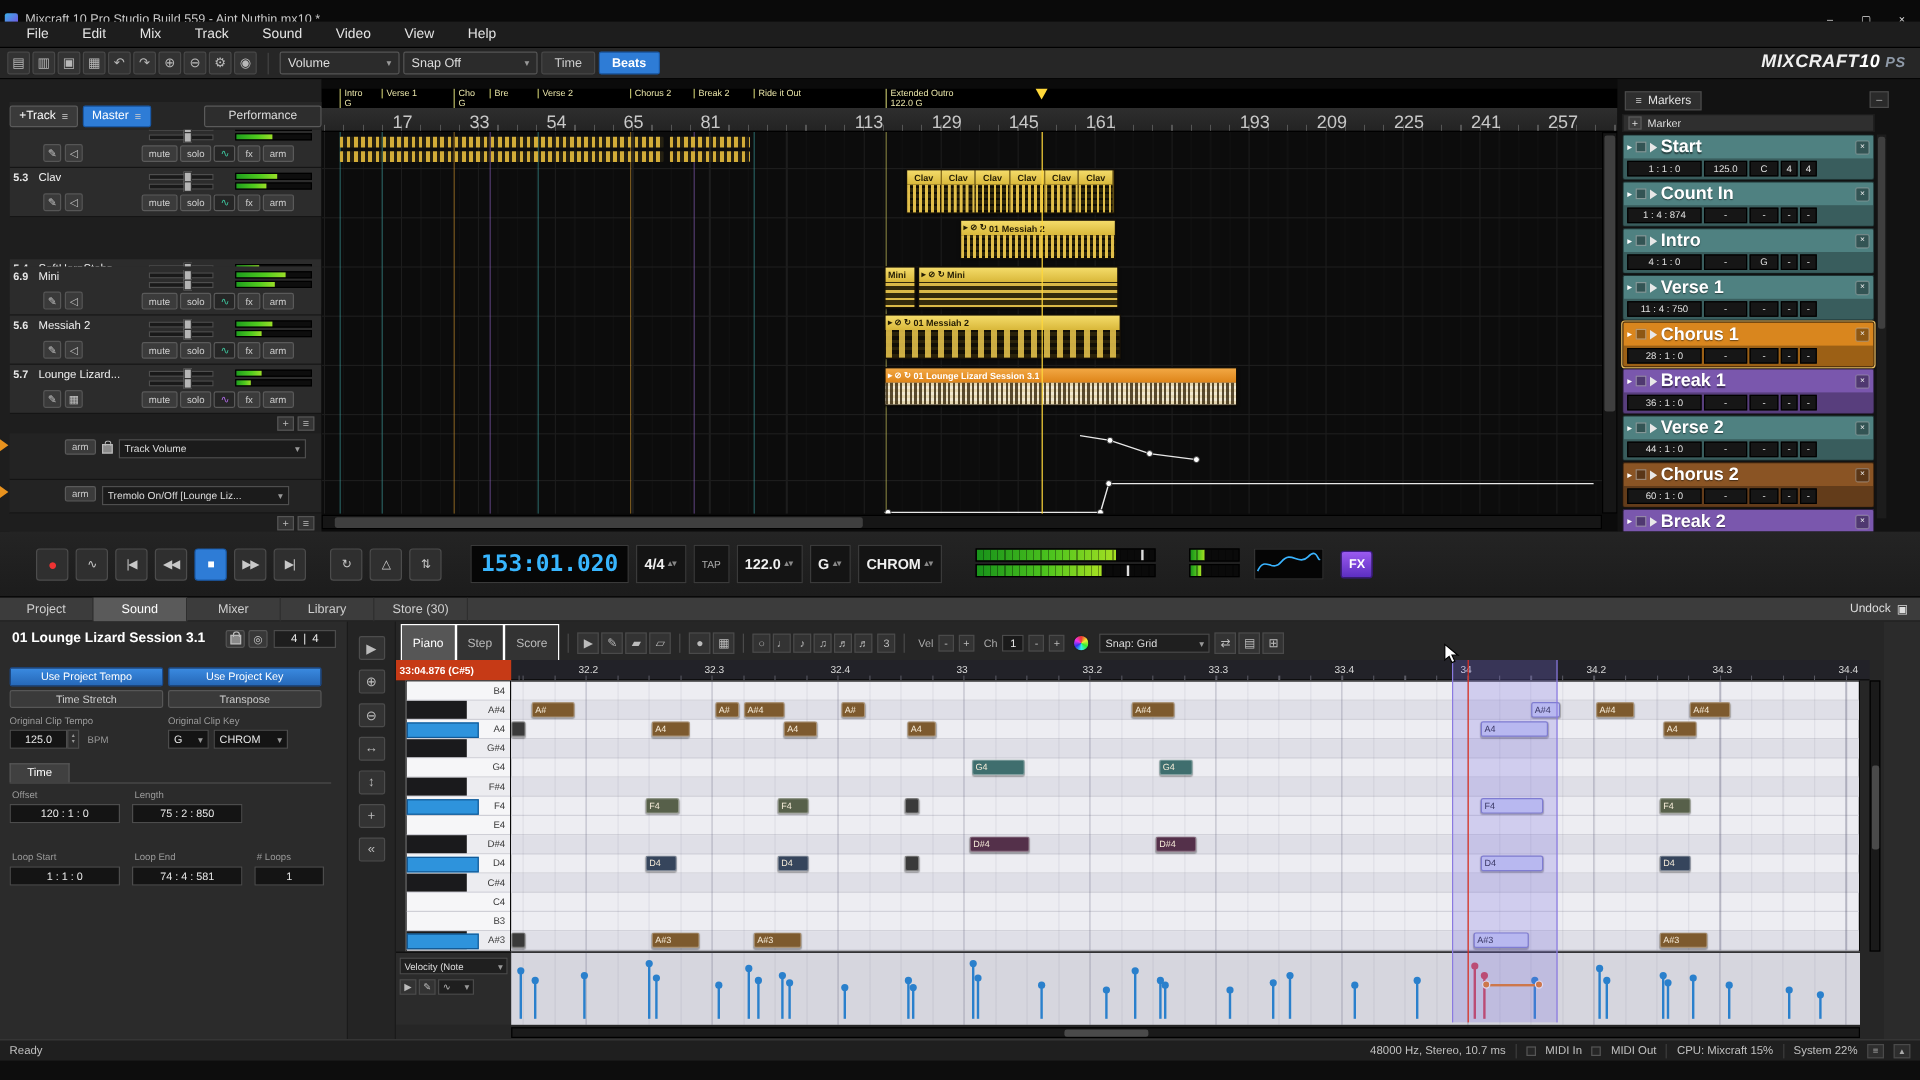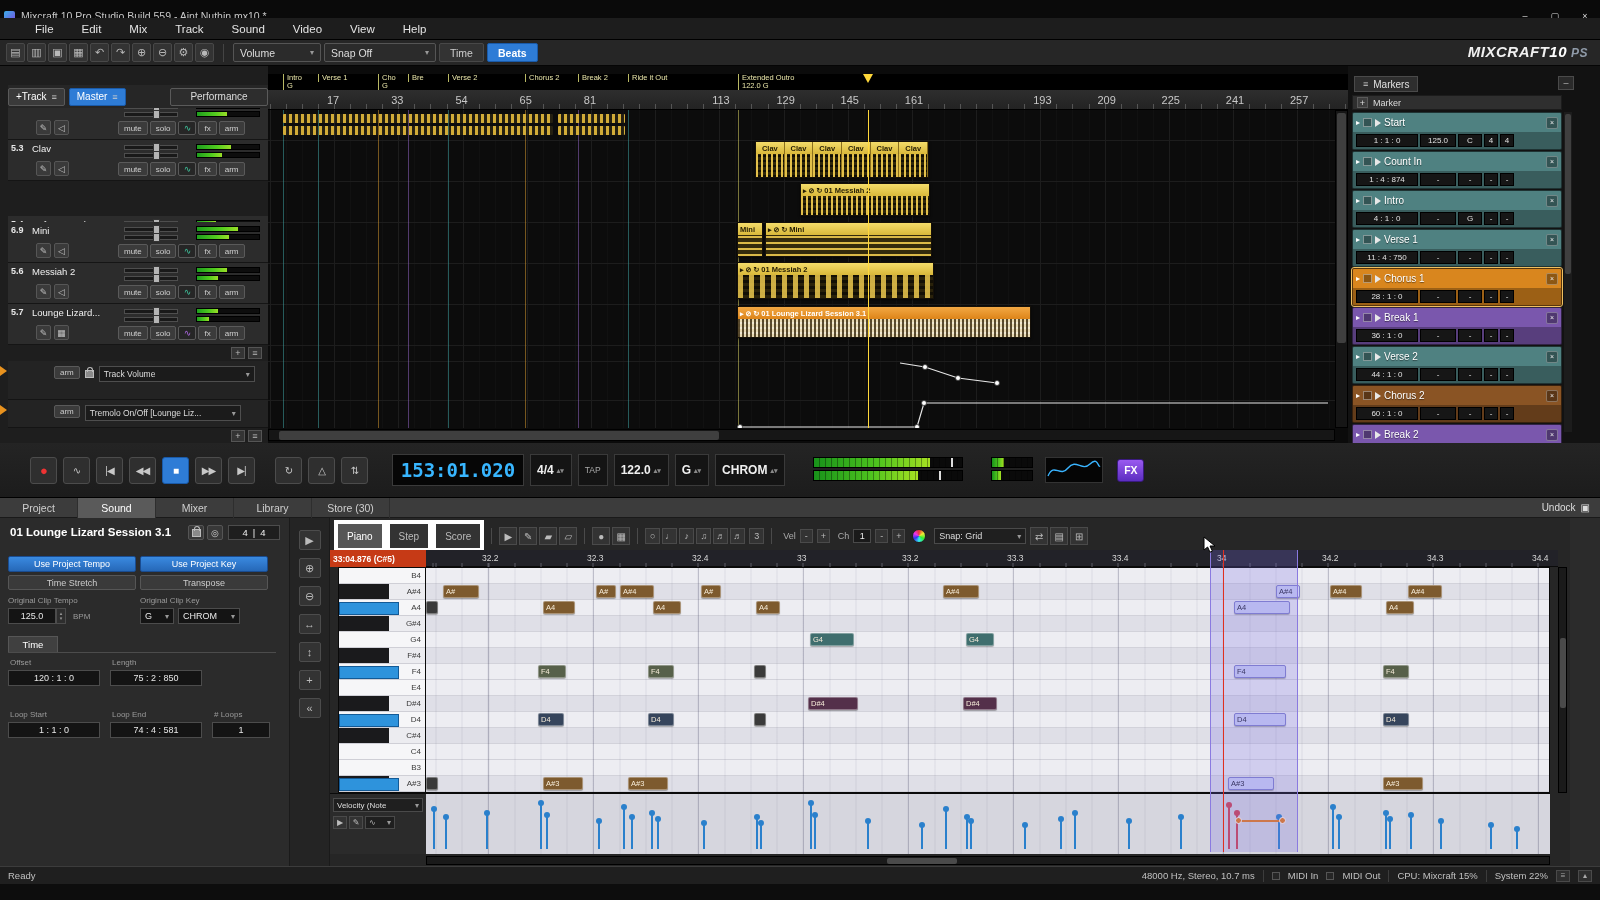--- a/index.html
+++ b/index.html
@@ -4,21 +4,21 @@
 <style>
 *{margin:0;padding:0;box-sizing:border-box;}
 body{margin:0;background:#000;font-family:"Liberation Sans",sans-serif;}
 i,b{font-style:normal;font-weight:normal;}
 .app{position:relative;width:1600px;height:900px;background:#141414;overflow:hidden;font-family:"Liberation Sans",sans-serif;font-size:11px;color:#ccc;}
 
 .titlebar{position:absolute;left:0;top:0;width:100%;height:32px;background:#0a0a0a;display:flex;align-items:center;padding-left:4px;font-size:10.5px;color:#c8c8c8;}
 .app-ic{width:11px;height:11px;background:linear-gradient(135deg,#3ab0e8,#7a4ae0);margin-right:6px;border-radius:2px;}
 .win-controls{margin-left:auto;display:flex;height:18px;}
 .win-btn{width:30px;height:18px;display:flex;align-items:center;justify-content:center;font-size:9px;color:#ddd;}
-.menubar{position:absolute;left:0;top:18px;width:100%;height:22px;background:#1d1d1d;display:flex;align-items:center;padding-left:21px;border-bottom:1px solid #000;}
+.menubar{position:absolute;left:0;top:18px;width:100%;height:22px;background:#1d1d1d;display:flex;align-items:center;padding-left:8px;border-bottom:1px solid #000;}
 .menu-item{padding:0 14px;font-size:11.5px;color:#e4e4e4;height:22px;line-height:22px;}
 .toolbar{position:absolute;left:0;top:40px;width:100%;height:26px;background:#262626;border-bottom:1px solid #050505;display:flex;align-items:center;padding-left:6px;gap:3px;}
 .tb-icons{display:flex;gap:2px;}
 .tb-icon{width:19px;height:19px;background:#333;border:1px solid #484848;border-radius:2px;color:#b8b8b8;font-size:11px;display:flex;align-items:center;justify-content:center;}
 .tb-sep{width:1px;height:18px;background:#444;margin:0 6px;}
 .tb-select{height:19px;background:#2b2b2b;border:1px solid #555;border-radius:2px;display:flex;align-items:center;padding:0 6px;color:#ddd;font-size:10.5px;gap:8px;}
 .dd{color:#999;font-size:8px;margin-left:auto;}
 .tb-btn{height:19px;padding:0 10px;background:#333;border:1px solid #484848;color:#ccc;font-size:10.5px;display:flex;align-items:center;border-radius:2px;}
 .tb-btn.active{background:#2e7cd6;border-color:#1a5aa8;color:#fff;font-weight:bold;}
 .logo{position:absolute;right:12px;top:3px;font-style:italic;letter-spacing:.5px;display:flex;align-items:baseline;}
@@ -58,21 +58,21 @@
 .lockic::before{content:"";position:absolute;left:1px;top:-4px;width:4px;height:4px;border:1px solid #bbb;border-bottom:none;border-radius:3px 3px 0 0;}
 .auto-dd{width:156px;height:16px;background:#1b1b1b;border:1px solid #4e4e4e;display:flex;align-items:center;padding:0 4px;font-size:8.5px;color:#ddd;}
 .tri-or{position:absolute;left:0;width:0;height:0;border-top:5px solid transparent;border-bottom:5px solid transparent;border-left:7px solid #e8921e;}
 
 .timeline{position:absolute;left:268px;top:0;width:1080px;height:377px;background:#0b0b0b;overflow:hidden;}
 .tl-flags{position:absolute;left:0;top:8px;width:1080px;height:16px;background:#000;}
 .tl-flag{position:absolute;top:0;padding-left:3px;border-left:1px solid #b8b864;color:#e8e4a8;font-size:7.5px;line-height:8px;white-space:nowrap;}
 .tl-ph-tri{position:absolute;top:0;width:0;height:0;border-left:5px solid transparent;border-right:5px solid transparent;border-top:9px solid #ffd83a;z-index:8;}
 .tl-ruler{position:absolute;left:0;top:24px;width:1080px;height:20px;background:linear-gradient(#2e2e2e,#232323);border-bottom:1px solid #000;}
 .tl-ruler::before{content:"";position:absolute;bottom:0;left:0;right:0;height:5px;background:repeating-linear-gradient(90deg,#555 0 1px,transparent 1px 16.05px);background-position:2px 0;}
-.tl-num{position:absolute;top:4px;font-size:11px;color:#c8c8c8;text-align:right;}
+.tl-num{position:absolute;top:4px;font-size:15px;color:#c8c8c8;text-align:right;}
 .tl-clips{position:absolute;left:0;top:44px;width:1067px;height:318px;background-color:#0c0c0c;background-image:repeating-linear-gradient(90deg,rgba(255,255,255,0.05) 0 1px,transparent 1px 64.2px),repeating-linear-gradient(90deg,rgba(255,255,255,0.02) 0 1px,transparent 1px 16.05px);background-position:2px 0,2px 0;}
 .tl-row-sep{position:absolute;left:0;width:100%;height:1px;background:#1d1d1d;}
 .mline{position:absolute;top:0;bottom:0;width:1px;opacity:.5;z-index:1;}
 .tl-playhead{position:absolute;top:0;bottom:0;width:1px;background:#ffd83a;z-index:6;}
 .clip-strip{position:absolute;background:repeating-linear-gradient(90deg,#d2ac38 0 3px,rgba(210,172,56,0.12) 3px 6px);border-radius:1px;z-index:3;}
 .clip{position:absolute;z-index:3;background:#1a1508;border:1px solid #151008;box-shadow:0 1px 2px rgba(0,0,0,.6);}
 .clip .ch{height:12px;background:linear-gradient(#f4dc6a,#d9b83a);color:#231c04;font-size:7.5px;font-weight:bold;display:flex;align-items:center;gap:2px;padding:0 2px;white-space:nowrap;overflow:hidden;}
 .clip.orange .ch{background:linear-gradient(#f2a844,#dd8418);color:#fff;}
 .ci{font-size:7px;line-height:1;}
 .cl{overflow:hidden;}
@@ -97,21 +97,21 @@
 .mk-tab{position:absolute;left:6px;top:10px;height:16px;padding:0 8px;background:#2e2e2e;border:1px solid #4a4a4a;color:#e0e0e0;font-size:10px;display:flex;align-items:center;gap:5px;}
 .mk-min{position:absolute;right:26px;top:10px;width:16px;height:14px;background:#2a2a2a;border:1px solid #4a4a4a;color:#bbb;font-size:9px;display:flex;align-items:center;justify-content:center;}
 .mk-add{position:absolute;left:4px;top:29px;width:210px;height:15px;background:#2f2f2f;border:1px solid #1c1c1c;display:flex;align-items:center;gap:5px;padding:0 4px;font-size:9px;color:#ddd;}
 .mk-add .plus{width:11px;height:11px;background:#3e3e3e;border:1px solid #5a5a5a;display:flex;align-items:center;justify-content:center;font-size:9px;}
 .mk-row{position:absolute;left:4px;width:210px;height:38px;border:1px solid rgba(0,0,0,.6);border-radius:2px;overflow:hidden;}
 .mk-row.sel{outline:1px solid #f0c060;}
 .mk-l1{height:19px;display:flex;align-items:center;gap:3px;padding:0 3px;}
 .mk-exp{font-size:8px;color:#fff;}
 .mk-chip{width:9px;height:9px;background:rgba(0,0,0,.35);border:1px solid rgba(255,255,255,.4);}
 .mk-flagic{width:0;height:0;border-top:4px solid transparent;border-bottom:4px solid transparent;border-left:6px solid #e8e8e8;}
-.mk-name{font-size:10px;font-weight:normal;color:#fff;text-shadow:0 1px 1px rgba(0,0,0,.5);white-space:nowrap;overflow:hidden;flex:1;}
+.mk-name{font-size:15px;font-weight:bold;color:#fff;text-shadow:0 1px 1px rgba(0,0,0,.5);white-space:nowrap;overflow:hidden;flex:1;}
 .mk-x{width:12px;height:12px;background:rgba(0,0,0,.35);border:1px solid rgba(255,255,255,.3);color:#eee;font-size:7px;display:flex;align-items:center;justify-content:center;border-radius:2px;}
 .mk-l2{height:17px;display:flex;align-items:center;gap:2px;padding:0 3px;background:rgba(0,0,0,.28);}
 .mk-box{height:13px;background:#161616;border:1px solid #000;color:#e0e0e0;font-size:8px;display:flex;align-items:center;justify-content:center;}
 .w1{width:62px;}.w2{width:36px;}.w3{width:24px;}.w4{width:14px;}
 .mk-vscroll{position:absolute;left:216px;top:46px;width:8px;height:320px;background:#1c1c1c;}
 .mk-vscroll i{position:absolute;left:1px;top:2px;width:6px;height:160px;background:#3f3f3f;border-radius:2px;}
 
 .transport{position:absolute;left:0;top:443px;width:1600px;height:55px;background:linear-gradient(#242424,#1c1c1c);border-bottom:1px solid #000;display:flex;align-items:center;padding-left:30px;gap:6px;}
 #tr-btns{display:flex;gap:6px;align-items:center;}
 .tr-btn{width:27px;height:27px;background:#2f2f2f;border:1px solid #4c4c4c;border-radius:3px;color:#c8c8c8;font-size:10px;display:flex;align-items:center;justify-content:center;letter-spacing:-1px;}
@@ -149,21 +149,21 @@
 .sp-step{position:absolute;width:10px;height:16px;background:#2e2e2e;border:1px solid #4c4c4c;color:#999;font-size:5px;line-height:5px;display:flex;flex-direction:column;align-items:center;justify-content:center;}
 .sp-tab{position:absolute;left:8px;top:118px;width:50px;height:16px;background:#404040;border:1px solid #565656;border-bottom:none;color:#fff;font-size:9.5px;display:flex;align-items:center;justify-content:center;}
 .sp-hr{position:absolute;left:8px;top:134px;width:268px;height:1px;background:#4c4c4c;}
 
 .toolstrip{position:absolute;left:290px;top:0;width:40px;height:348px;background:#242424;border-right:1px solid #1a1a1a;display:flex;flex-direction:column;align-items:center;padding-top:12px;gap:8px;}
 .ts-btn{width:22px;height:20px;background:#333;border:1px solid #4c4c4c;border-radius:2px;color:#bbb;font-size:11px;display:flex;align-items:center;justify-content:center;}
 
 .pianoroll{position:absolute;left:330px;top:0;width:1240px;height:348px;background:#262626;}
 .pr-toolbar{position:absolute;left:0;top:6px;width:1240px;height:24px;display:flex;align-items:center;gap:4px;padding-left:4px;}
 #pr-tabs{display:flex;}
-.pr-tab{height:32px;padding:0 9px;background:#333;border:4px solid #ffffff;color:#bbb;font-size:10px;display:flex;align-items:center;}
+.pr-tab{height:32px;padding:0 9px;background:#333;border:1px solid #ffffff;color:#bbb;font-size:10px;display:flex;align-items:center;}
 .pr-tab.active{background:#565656;color:#fff;}
 .pr-group{display:flex;gap:2px;}
 .pr-ic{width:18px;height:18px;background:#333;border:1px solid #4a4a4a;color:#bbb;font-size:10px;display:flex;align-items:center;justify-content:center;}
 .pr-ic.sm{width:15px;height:16px;font-size:9px;}
 .pr-sep{width:1px;height:16px;background:#4a4a4a;margin:0 3px;}
 .pr-lbl{font-size:9px;color:#aaa;margin-left:4px;}
 .pr-mini{width:13px;height:14px;background:#333;border:1px solid #4a4a4a;color:#bbb;font-size:9px;display:flex;align-items:center;justify-content:center;}
 .pr-chbox{width:18px;height:14px;background:#1a1a1a;border:1px solid #4a4a4a;color:#eee;font-size:9px;display:flex;align-items:center;justify-content:center;}
 .pr-color{width:14px;height:14px;border-radius:50%;background:conic-gradient(#e33,#ee3,#3e3,#3ee,#33e,#e3e,#e33);border:1px solid #222;margin-left:3px;}
 .pr-snap{width:92px;height:16px;background:#1f1f1f;border:1px solid #4a4a4a;display:flex;align-items:center;padding:0 4px;font-size:9px;color:#ddd;margin-left:4px;}
@@ -247,21 +247,21 @@
         <div class="tb-icon">▣</div>
         <div class="tb-icon">▦</div>
         <div class="tb-icon">↶</div>
         <div class="tb-icon">↷</div>
         <div class="tb-icon">⊕</div>
         <div class="tb-icon">⊖</div>
         <div class="tb-icon">⚙</div>
         <div class="tb-icon">◉</div>
       </div>
     <div class="tb-sep"></div>
-    <div class="tb-select" style="width:88px">
+    <div class="tb-select" style="width:100px">
       <span>Volume</span>
       <span class="dd">▾</span>
     </div>
     <div class="tb-select" style="width:112px">
       <span>Snap Off</span>
       <span class="dd">▾</span>
     </div>
     <div class="tb-btn">Time</div>
     <div class="tb-btn active">Beats</div>
     <div class="logo">

